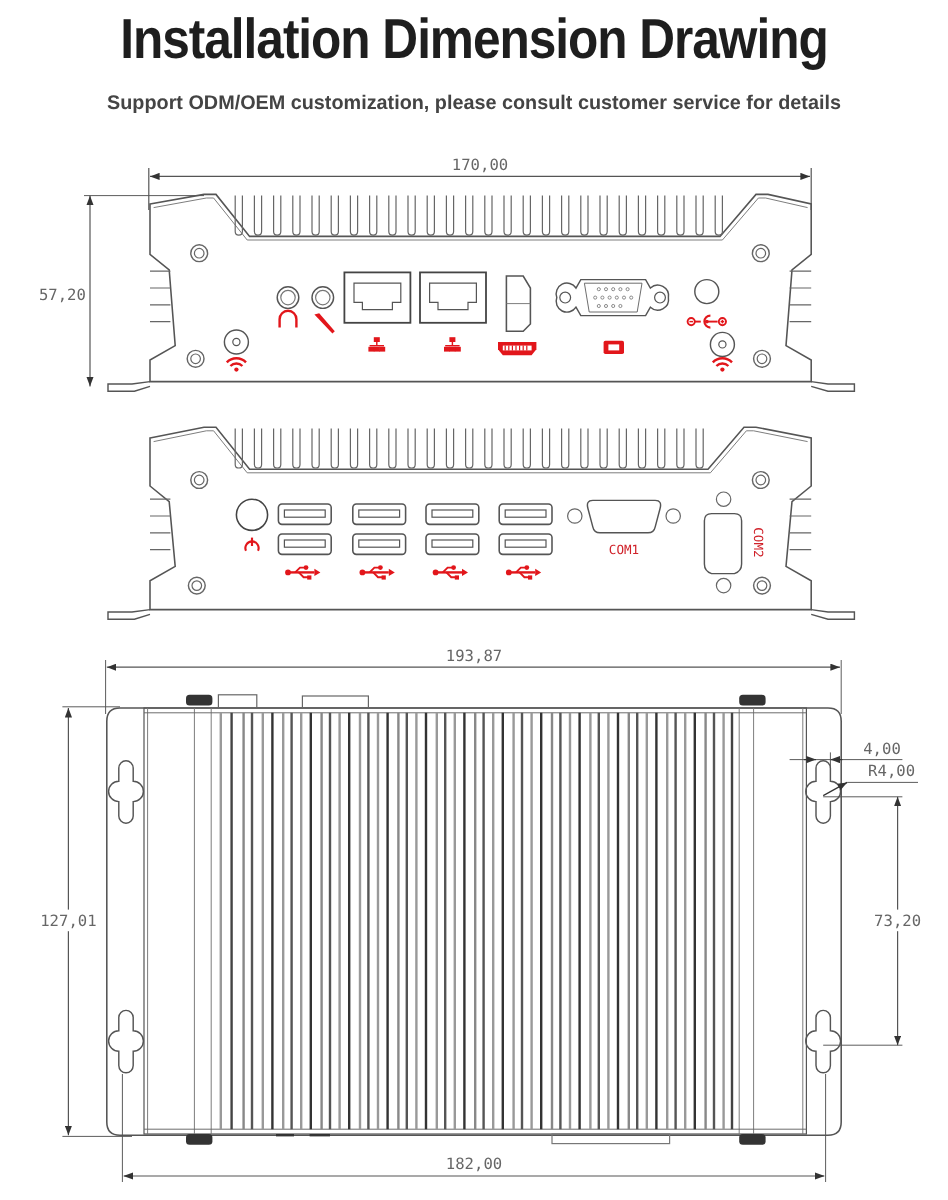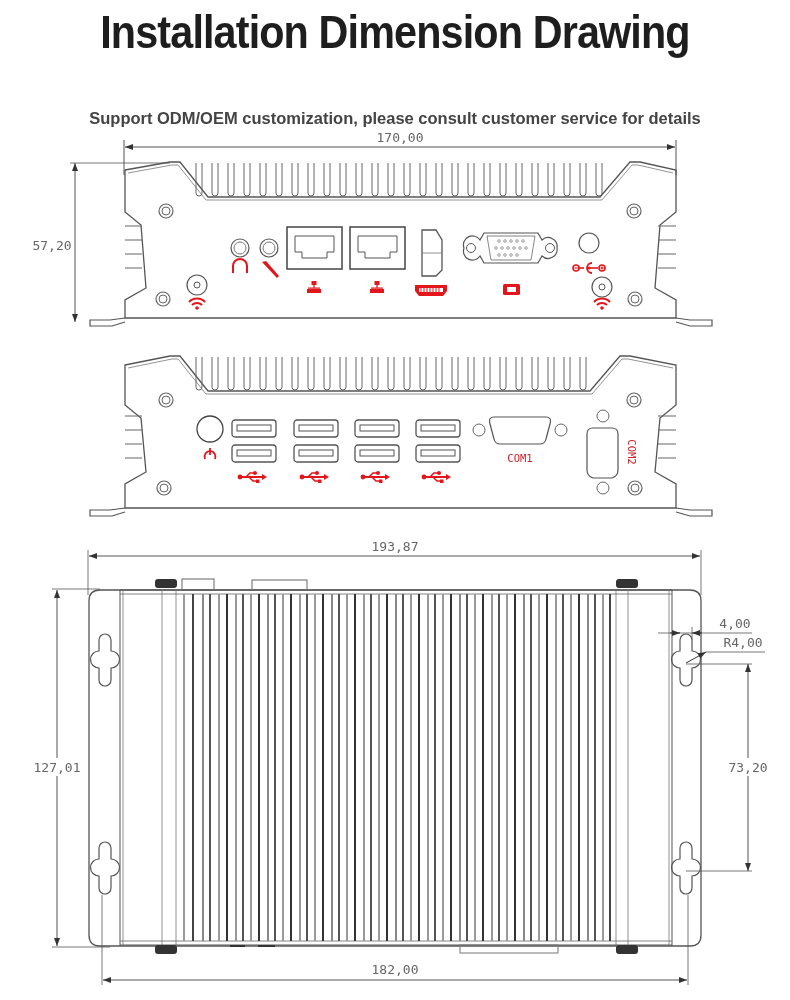--- a/index.html
+++ b/index.html
@@ -1,18 +1,18 @@
 <!DOCTYPE html>
 <html><head>
 <meta charset="utf-8">
 <style>
   html, body { margin: 0; padding: 0; background: #ffffff; }
   body { width: 790px; height: 1000px; position: relative; overflow: hidden; font-family: "Liberation Sans", sans-serif; }
   .title { position: absolute; left: 0; top: 4px; width: 790px; text-align: center; font-size: 47px; font-weight: bold; color: #1e1e1e; letter-spacing: -1px; transform: scaleX(0.88); transform-origin: center; }
-  .subtitle { position: absolute; left: 0; top: 77px; width: 790px; text-align: center; font-size: 16.5px; font-weight: bold; color: #444; margin-top: 32px; }
+  .subtitle { position: absolute; left: 0; top: 77px; width: 790px; text-align: center; font-size: 16.5px; font-weight: bold; color: #444; }
   svg.drawing { position: absolute; left: 0; top: 0; }
   .dim { font-family: "DejaVu Sans Mono", monospace; font-size: 13px; fill: #666; }
   .redtxt { font-family: "DejaVu Sans Mono", monospace; font-size: 10.5px; fill: #d0222a; }
 </style>
 </head>
 <body>
 
 <div class="title">Installation Dimension Drawing</div>
 <div class="subtitle">Support ODM/OEM customization, please consult customer service for details</div>
 

